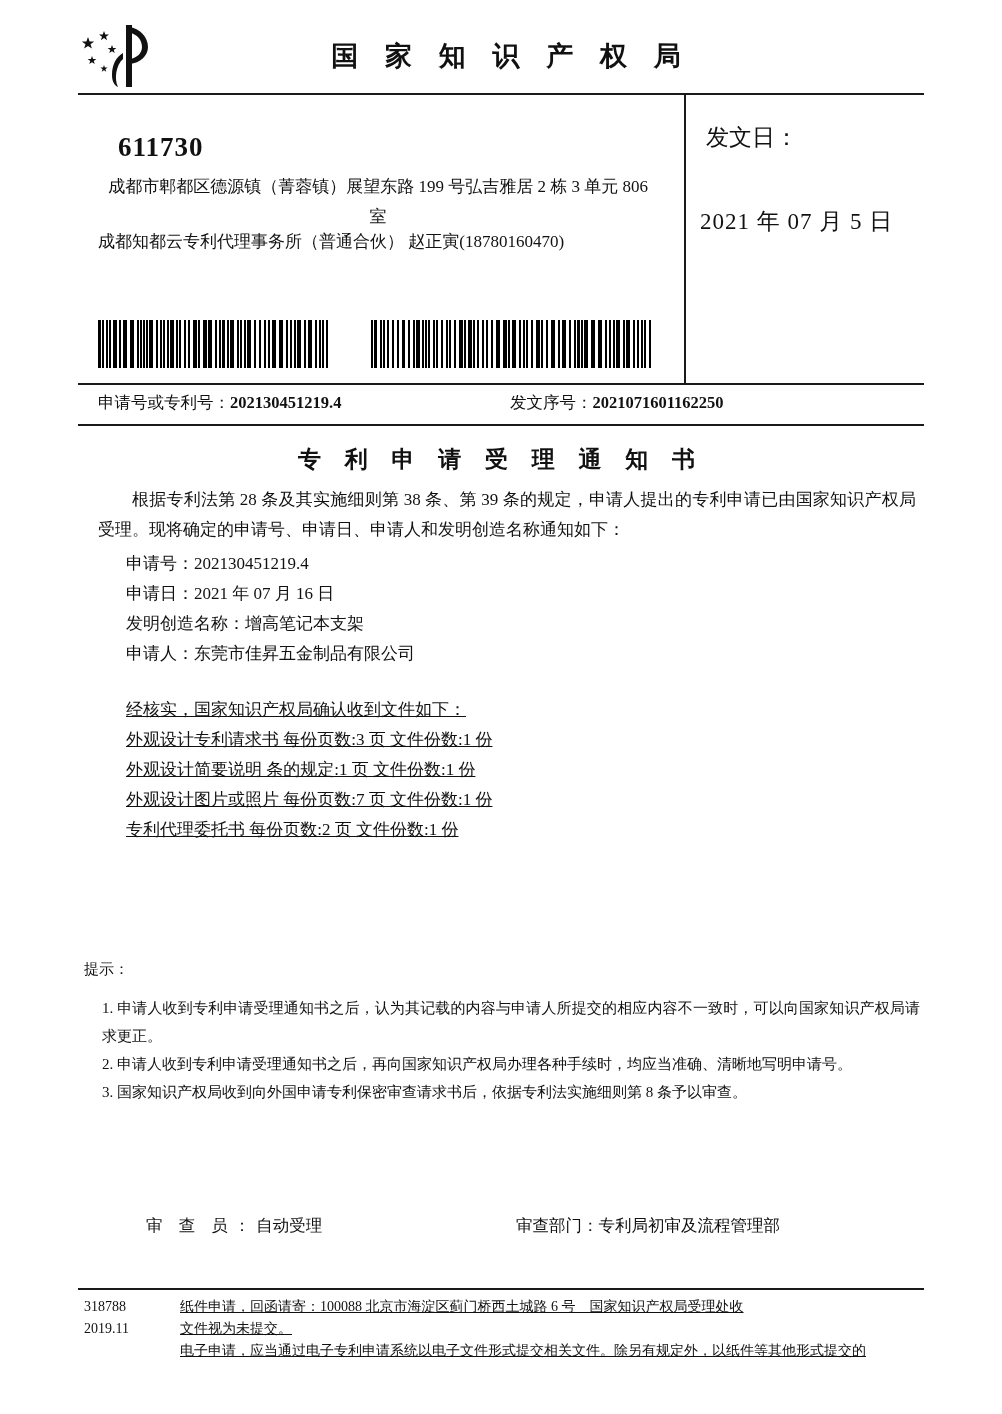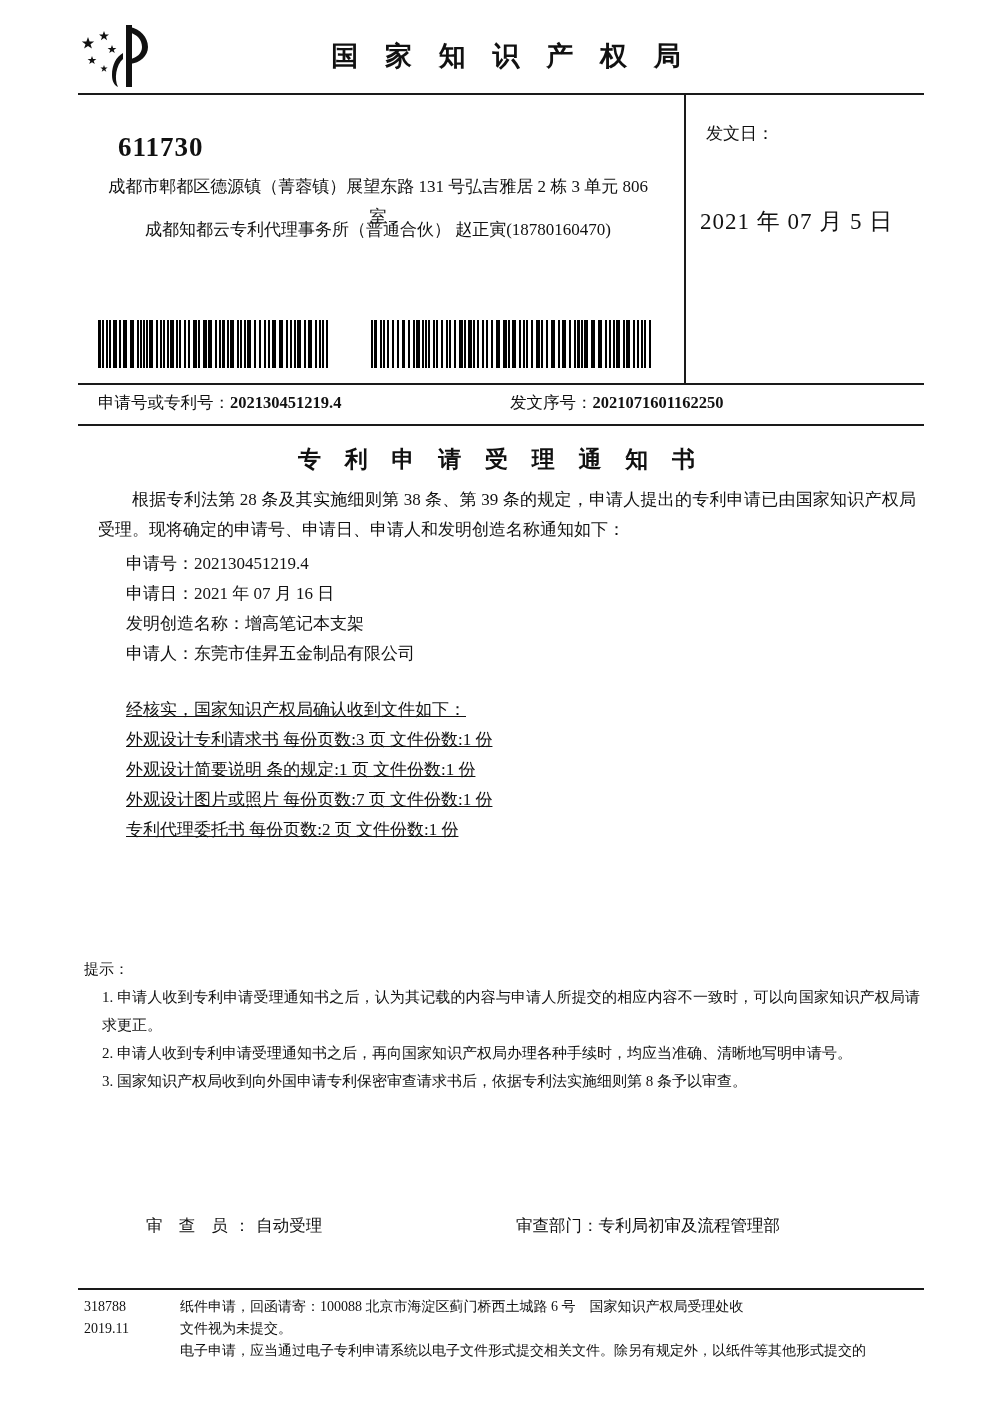--- a/index.html
+++ b/index.html
@@ -70,32 +70,31 @@
   .addr {
     position: absolute;
     left: 98px; top: 172px;
     width: 560px;
     text-align: center;
     font-size: 17px;
     line-height: 30px;
   }
   .agent {
     position: absolute;
-    left: 98px; top: 216px;
+    left: 98px; top: 228px;
     width: 560px;
-    text-align: center;
     font-size: 17px;
     line-height: 28px;
   }
 
   
   .issue-label {
     position: absolute;
     left: 706px; top: 122px;
-    font-size: 17px;
+    font-size: 23px;
   }
   .issue-date {
     position: absolute;
     left: 700px; top: 206px;
     font-size: 23px;
     letter-spacing: 1px;
     font-family: "Liberation Serif", "DejaVu Serif", serif;
   }
 
   
@@ -175,21 +174,21 @@
   }
 
   
   .notes {
     position: absolute;
     left: 84px; top: 955px;
     width: 836px;
     font-size: 15px;
     line-height: 28px;
   }
-  .notes .nhead { margin-bottom: 0; }
+  .notes .nhead { margin-bottom: 11px; }
   .notes ol {
     margin: 0; padding: 0;
     list-style: none;
   }
   .notes ol li {
     padding-left: 18px;
     text-align: justify;
   }
 
   
@@ -214,21 +213,21 @@
   .footer .codes {
     position: absolute;
     left: 0; top: 0;
     width: 90px;
   }
   .footer .ftext {
     position: absolute;
     left: 96px; top: 0;
     width: 740px;
   }
-  .footer .ftext div { line-height: 22px; }
+  .footer .ftext div { line-height: 22px; text-decoration: underline; }
 </style>
 </head>
 <body>
 
 <div class="page">
 
   <div class="header">
     <div class="logo">
       <svg width="90" height="66" viewBox="0 0 90 66" xmlns="http://www.w3.org/2000/svg">
         <g fill="#111">
@@ -248,21 +247,21 @@
     <div class="org-title">国 家 知 识 产 权 局</div>
   </div>
 
   <div class="rule rule-top"></div>
   <div class="rule vline"></div>
   <div class="rule rule-mid"></div>
   <div class="rule rule-bot"></div>
   <div class="rule rule-foot"></div>
 
   <div class="serial">611730</div>
-  <div class="addr">成都市郫都区德源镇（菁蓉镇）展望东路 131 号弘吉雅居 2 栋 3 单元 806 室</div>
+  <div class="addr">成都市郫都区德源镇（菁蓉镇）展望东路 199 号弘吉雅居 2 栋 3 单元 806 室</div>
   <div class="agent">成都知都云专利代理事务所（普通合伙） 赵正寅(18780160470)</div>
 
   <div class="issue-label">发文日：</div>
   <div class="issue-date">2021 年 07 月 5 日</div>
 
   <div class="barcode barcode-1" id="bc1">
       <i style="width: 3px; margin-right: 1px;"></i>
       <i style="width: 2px; margin-right: 2px;"></i>
       <i style="width: 2px; margin-right: 1px;"></i>
       <i style="width: 2px; margin-right: 2px;"></i>

